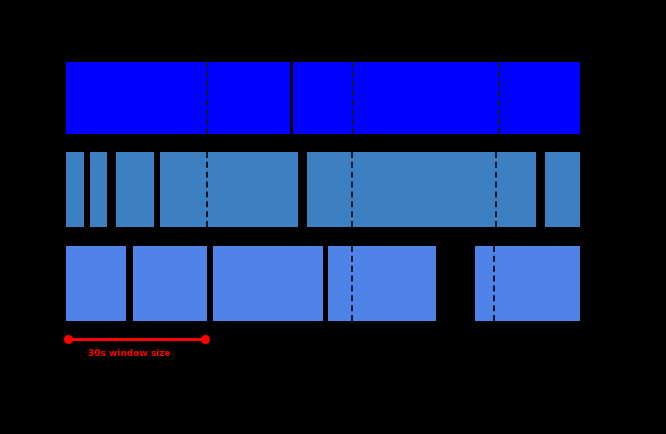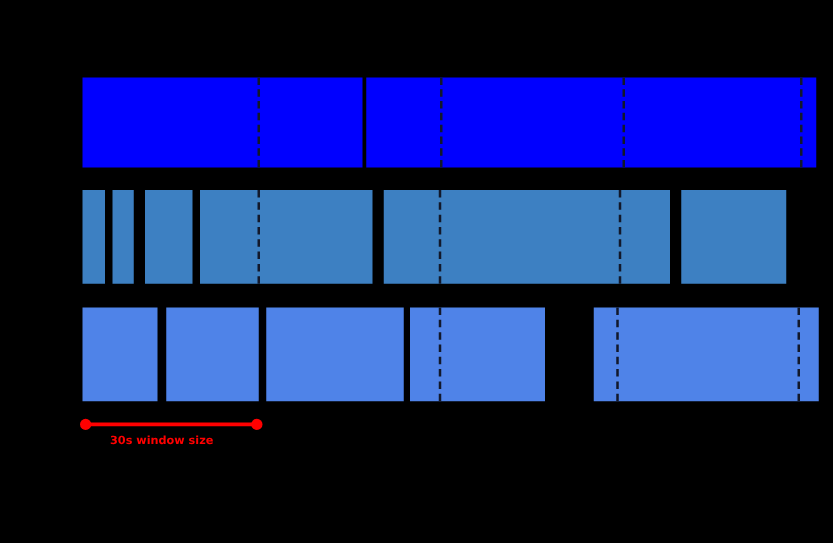--- a/index.html
+++ b/index.html
@@ -2,21 +2,21 @@
 <html><head>
 <meta charset="utf-8">
 <style>
   html, body {
     margin: 0;
     padding: 0;
     background: #000000;
   }
   #stage {
     position: relative;
-    width: 666px;
+    width: 580px;
     height: 434px;
     background: #000000;
     overflow: hidden;
     font-family: "DejaVu Sans", "Liberation Sans", sans-serif;
   }
   .lane { position: absolute; left: 0; top: 0; width: 100%; height: 100%; }
   .seg {
     position: absolute;
     box-sizing: border-box;
   }

